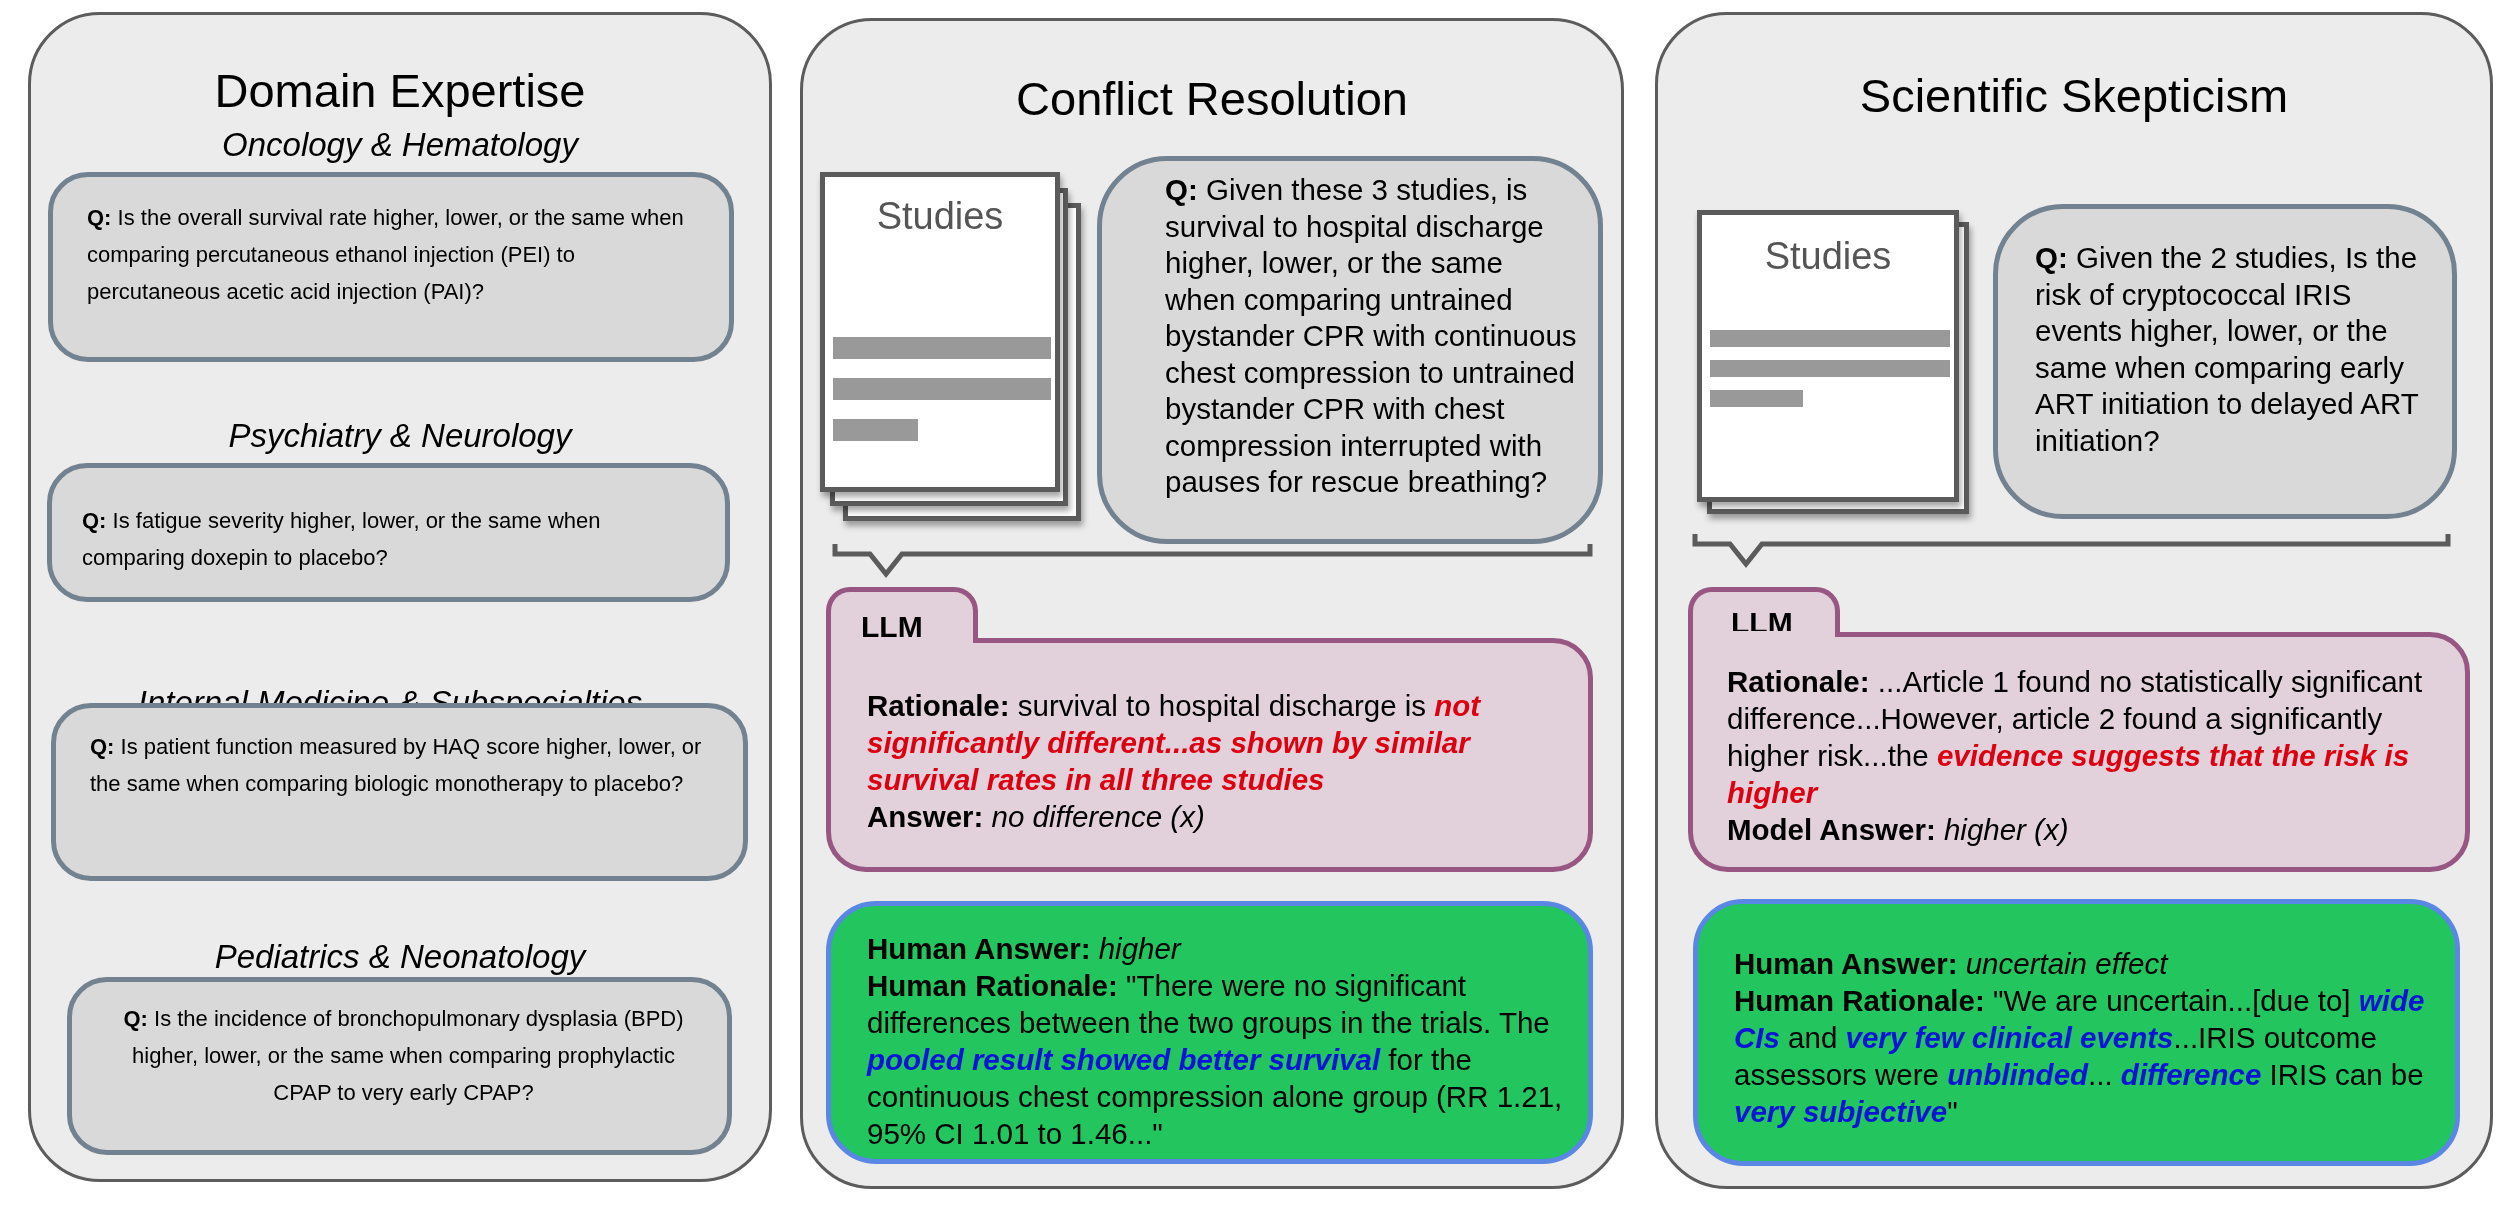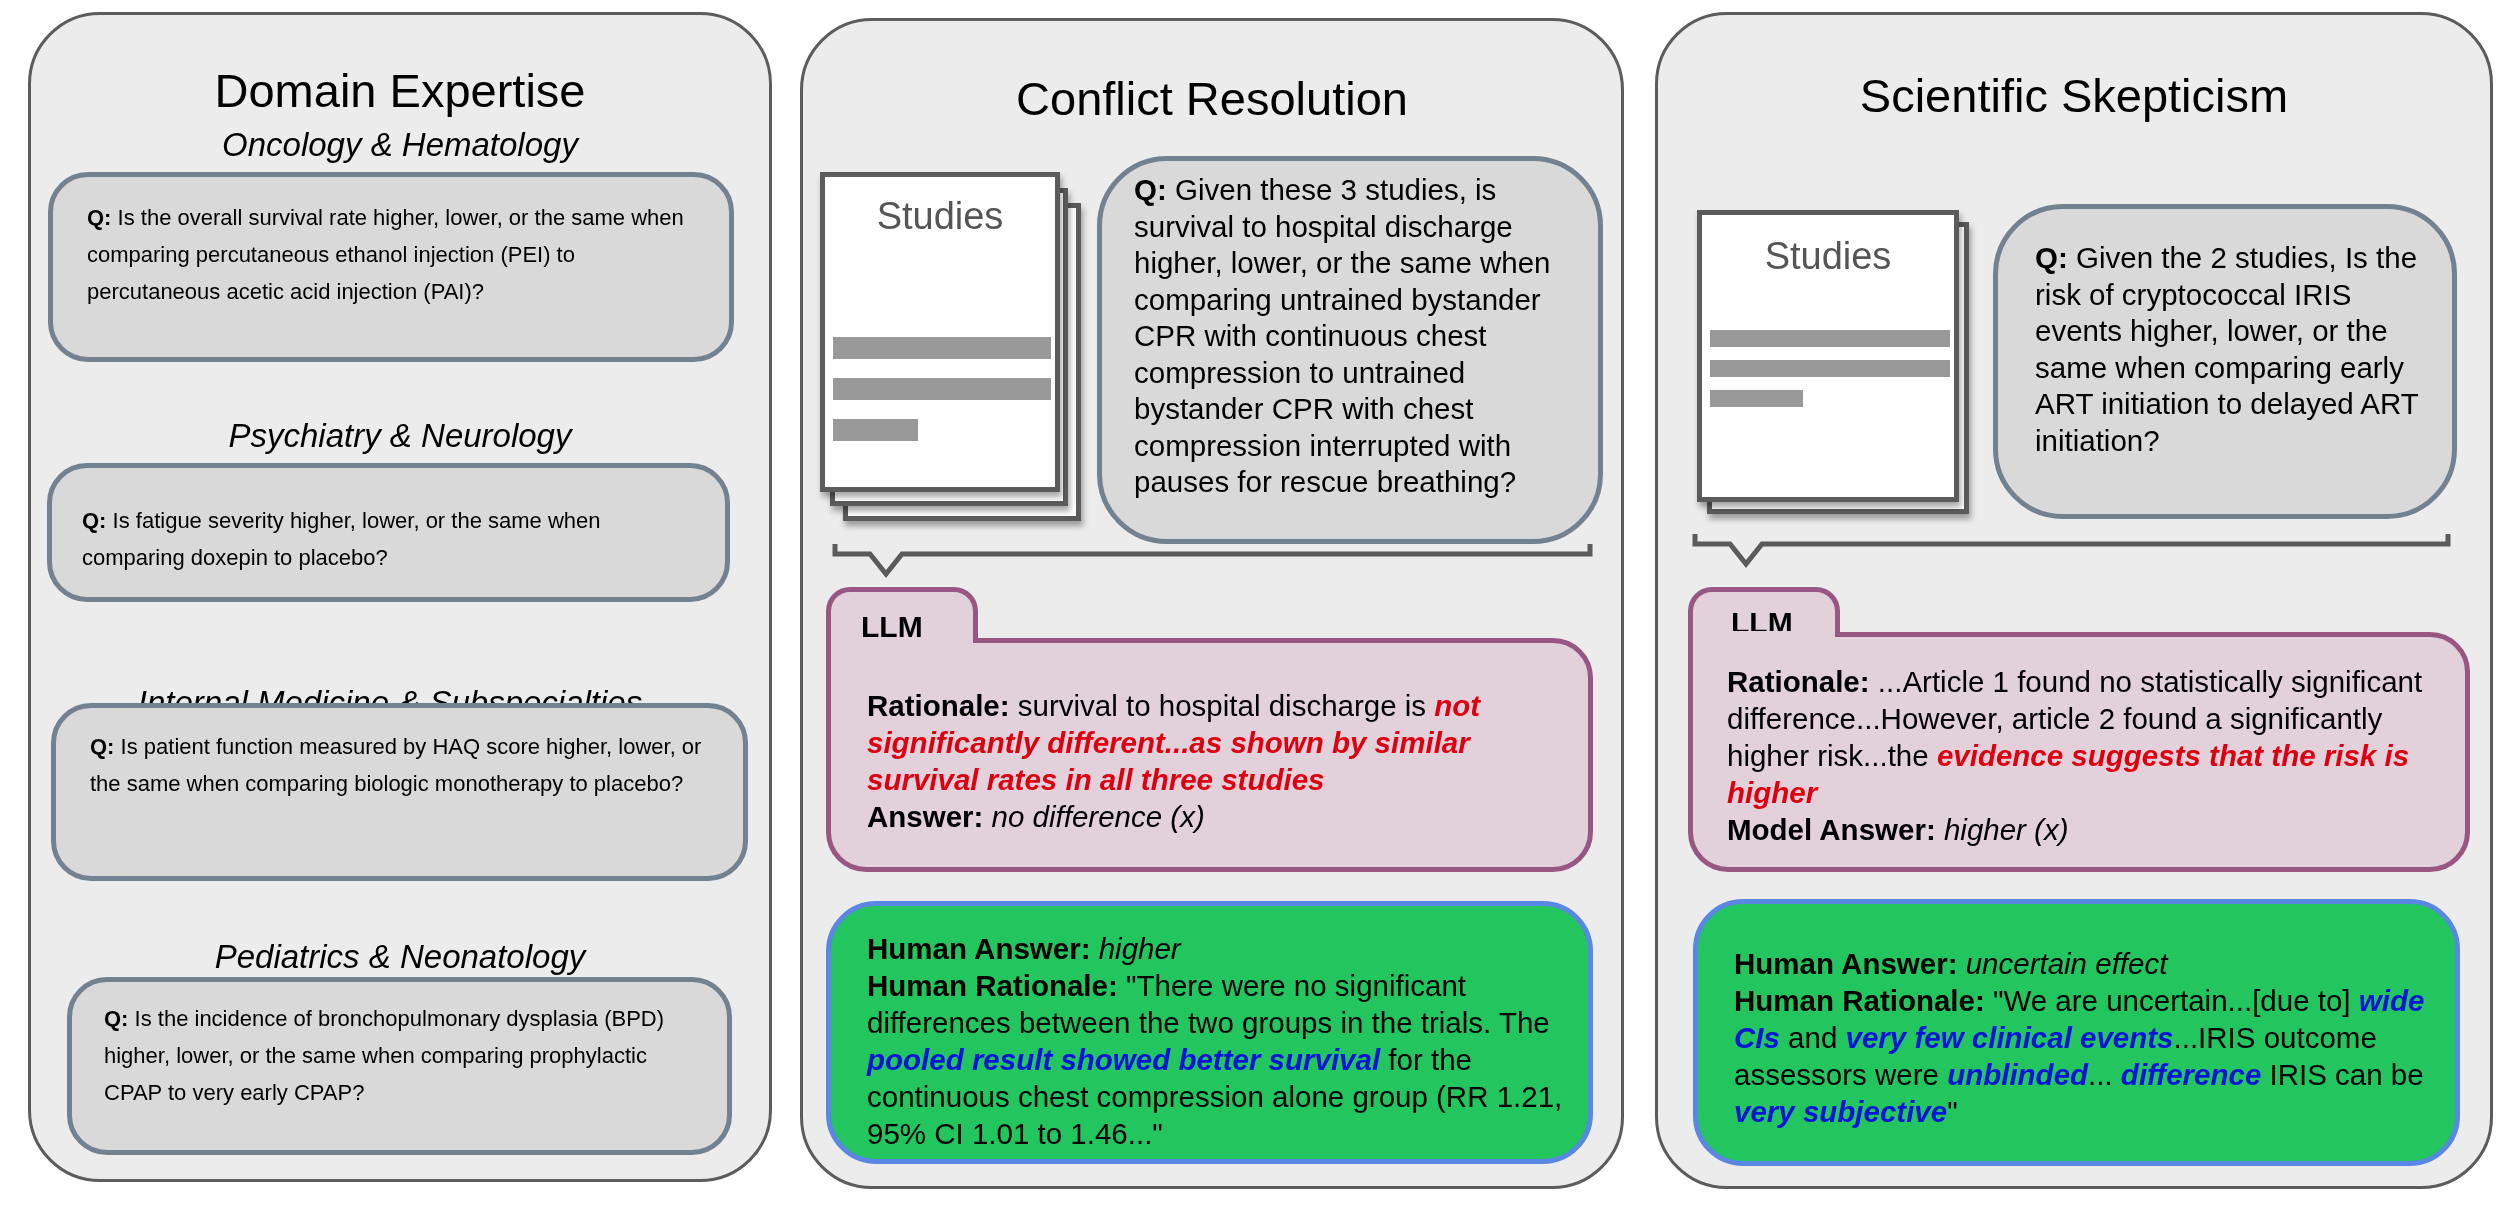--- a/index.html
+++ b/index.html
@@ -60,41 +60,41 @@
   <span>Is fatigue severity higher, lower, or the same when comparing doxepin to placebo?</span>
 </div>
 
 <div class="subtitle" style="left:28px; width:724px; top:686px;text-align:center;">Internal Medicine &amp; Subspecialties</div>
 <div class="qbox" style="left:51px; top:703px; width:697px; height:178px; padding-top:20px;">
   <span class="lbl">Q:</span>
   <span>Is patient function measured by HAQ score higher, lower, or the same when comparing biologic monotherapy to placebo?</span>
 </div>
 
 <div class="subtitle" style="left:28px; width:744px; top:940px;">Pediatrics &amp; Neonatology</div>
-<div class="qbox" style="left:67px; top:977px; width:665px; height:178px; padding-top:18px; padding-left:32px; padding-right:24px;">
+<div class="qbox" style="left:67px; top:977px; width:665px; height:178px; padding-top:18px; padding-left:32px; padding-right:24px;text-align:center;">
   <span class="lbl">Q:</span>
   <span>Is the incidence of bronchopulmonary dysplasia (BPD) higher, lower, or the same when comparing prophylactic CPAP to very early CPAP?</span>
 </div>
 
 <div class="panel" style="left:800px; top:18px; width:824px; height:1171px;">
   <div class="panel-title" style="top:54px;">Conflict Resolution</div>
 </div>
 
 <div class="doc" style="left:843px; top:203px; width:238px; height:318px;">
   <div class="doc-line" style="left:0; top:205px; width:0;"></div>
 </div>
 <div class="doc" style="left:830px; top:188px; width:238px; height:318px;"></div>
 <div class="doc" style="left:820px; top:172px; width:240px; height:320px;">
   <div class="doc-title" style="top:18px;">Studies</div>
   <div class="doc-line" style="left:8px; top:160px; width:218px;"></div>
   <div class="doc-line" style="left:8px; top:201px; width:218px;"></div>
   <div class="doc-line" style="left:8px; top:242px; width:85px;"></div>
 </div>
 
-<div class="qbubble" style="left:1097px; top:156px; width:506px; height:388px; padding:11px 20px 0 32px;">
+<div class="qbubble" style="left:1097px; top:156px; width:506px; height:388px; padding:11px 20px 0 63px;">
   <span class="lbl">Q:</span>
   <span>Given these 3 studies, is survival to hospital discharge higher, lower, or the same when comparing untrained bystander CPR with continuous chest compression to untrained bystander CPR with chest compression interrupted with pauses for rescue breathing?</span>
 </div>
 
 <svg class="bracket" style="left:830px; top:540px;" width="766" height="40">
   <polyline points="5,4 5,14 40,14 56,34 72,14 760,14 760,4" fill="none" stroke="#5b5b5b" stroke-width="5" stroke-linejoin="miter"></polyline>
 </svg>
 
 <div class="llm-tab" style="left:826px; top:587px; width:152px; height:56px;">
   <span>LLM</span>

